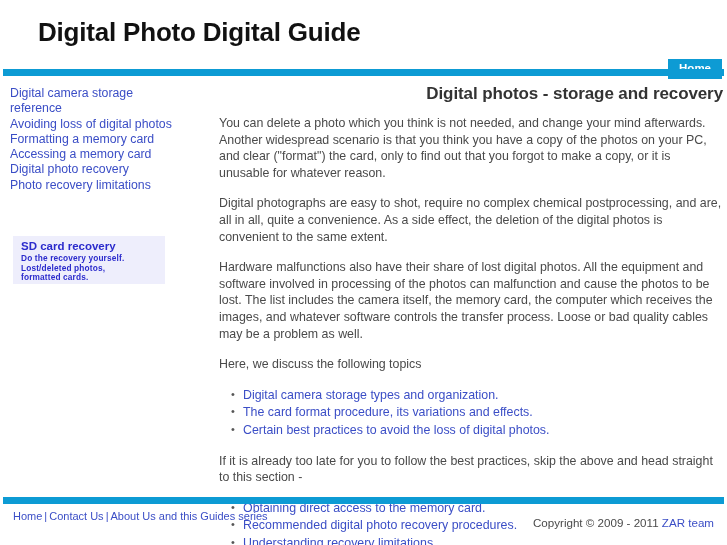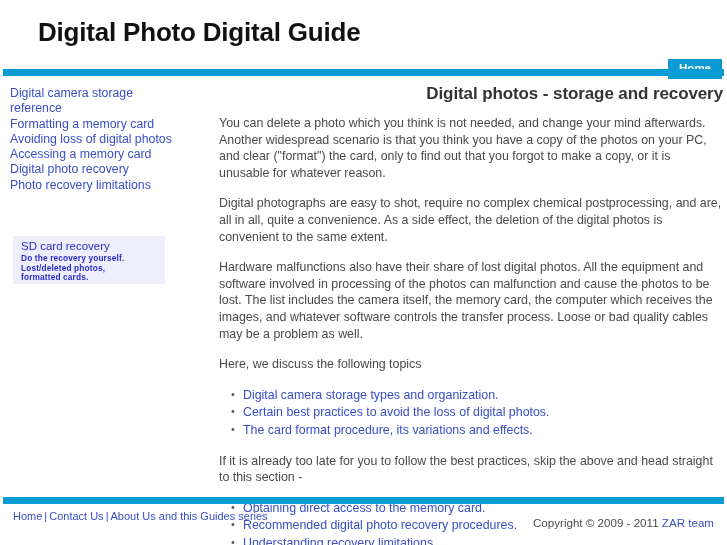--- a/index.html
+++ b/index.html
@@ -82,21 +82,21 @@
     top: 236px;
     width: 152px;
     height: 48px;
     background: #eeeefc;
     padding: 4px 6px 5px 8px;
     box-sizing: border-box;
     overflow: hidden;
   }
   .ad-title {
     color: #2b2bcc;
-    font-weight: normal;
+    font-weight: bold;
     font-size: 11.5px;
     line-height: 13px;
     margin-bottom: 1px;
   }
   .ad-line {
     color: #2b2bcc;
     font-size: 8.3px;
     line-height: 9.6px;
     letter-spacing: 0.15px;
     font-weight: bold;
@@ -193,22 +193,22 @@
 
   <div class="site-title">Digital Photo Digital Guide</div>
 
   <div class="nav-bar">
     <a class="nav-tab" href="#">Home</a>
   </div>
   <div class="rule-top"></div>
 
   <div class="sidebar">
     <a href="#">Digital camera storage reference</a>
+    <a href="#">Avoiding loss of digital photos</a>
     <a href="#">Formatting a memory card</a>
-    <a href="#">Avoiding loss of digital photos</a>
     <a href="#">Accessing a memory card</a>
     <a href="#">Digital photo recovery</a>
     <a href="#">Photo recovery limitations</a>
   </div>
 
   <div class="ad-box">
     <div class="ad-title">SD card recovery</div>
     <div class="ad-line">Do the recovery yourself.</div>
     <div class="ad-line">Lost/deleted photos,</div>
     <div class="ad-line">formatted cards.</div>
@@ -217,22 +217,22 @@
   <div class="content">
     <h1>Digital photos - storage and recovery</h1>
 
     <p>You can delete a photo which you think is not needed, and change your mind afterwards. Another widespread scenario is that you think you have a copy of the photos on your PC, and clear ("format") the card, only to find out that you forgot to make a copy, or it is unusable for whatever reason.</p>
     <p>Digital photographs are easy to shot, require no complex chemical postprocessing, and are, all in all, quite a convenience. As a side effect, the deletion of the digital photos is convenient to the same extent.</p>
     <p>Hardware malfunctions also have their share of lost digital photos. All the equipment and software involved in processing of the photos can malfunction and cause the photos to be lost. The list includes the camera itself, the memory card, the computer which receives the images, and whatever software controls the transfer process. Loose or bad quality cables may be a problem as well.</p>
 
     <p>Here, we discuss the following topics</p>
     <ul>
       <li><a href="#">Digital camera storage types and organization.</a></li>
+      <li><a href="#">The card format procedure, its variations and effects.</a></li>
       <li><a href="#">Certain best practices to avoid the loss of digital photos.</a></li>
-      <li><a href="#">The card format procedure, its variations and effects.</a></li>
     </ul>
 
     <p>If it is already too late for you to follow the best practices, skip the above and head straight to this section -</p>
     <ul>
       <li><a href="#">Obtaining direct access to the memory card.</a></li>
       <li><a href="#">Recommended digital photo recovery procedures.</a></li>
       <li><a href="#">Understanding recovery limitations.</a></li>
     </ul>
 
   </div>

